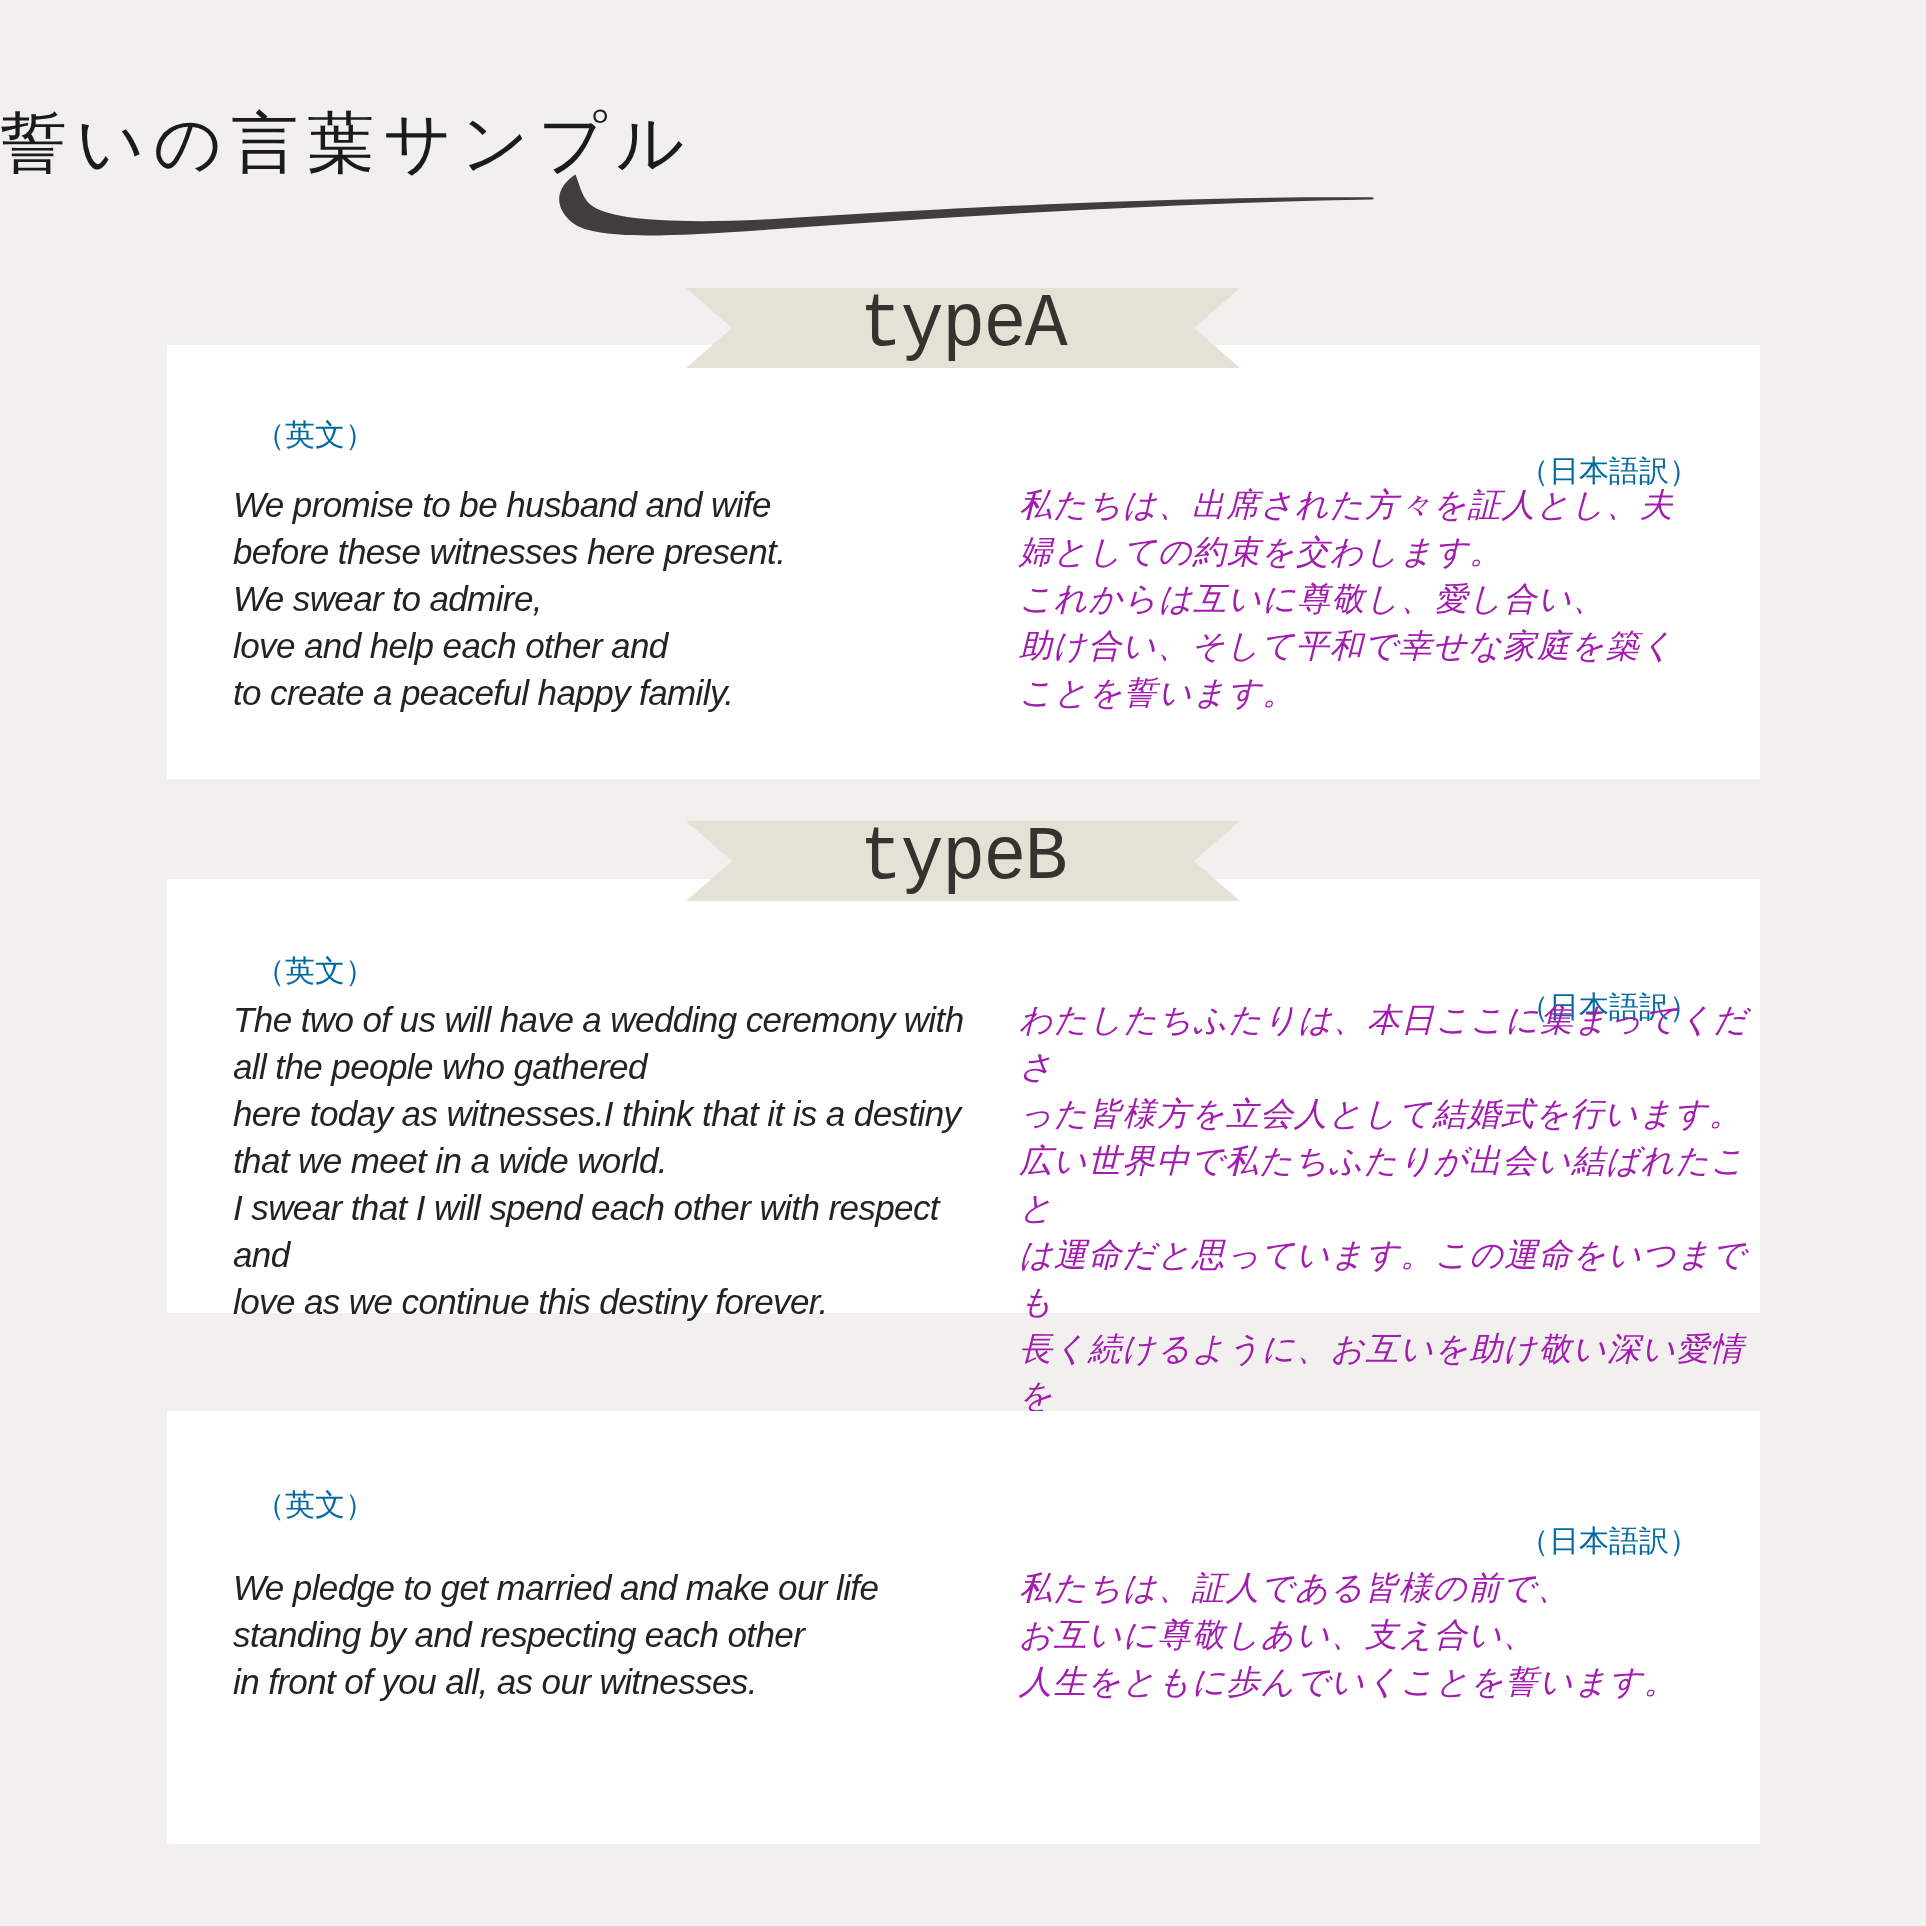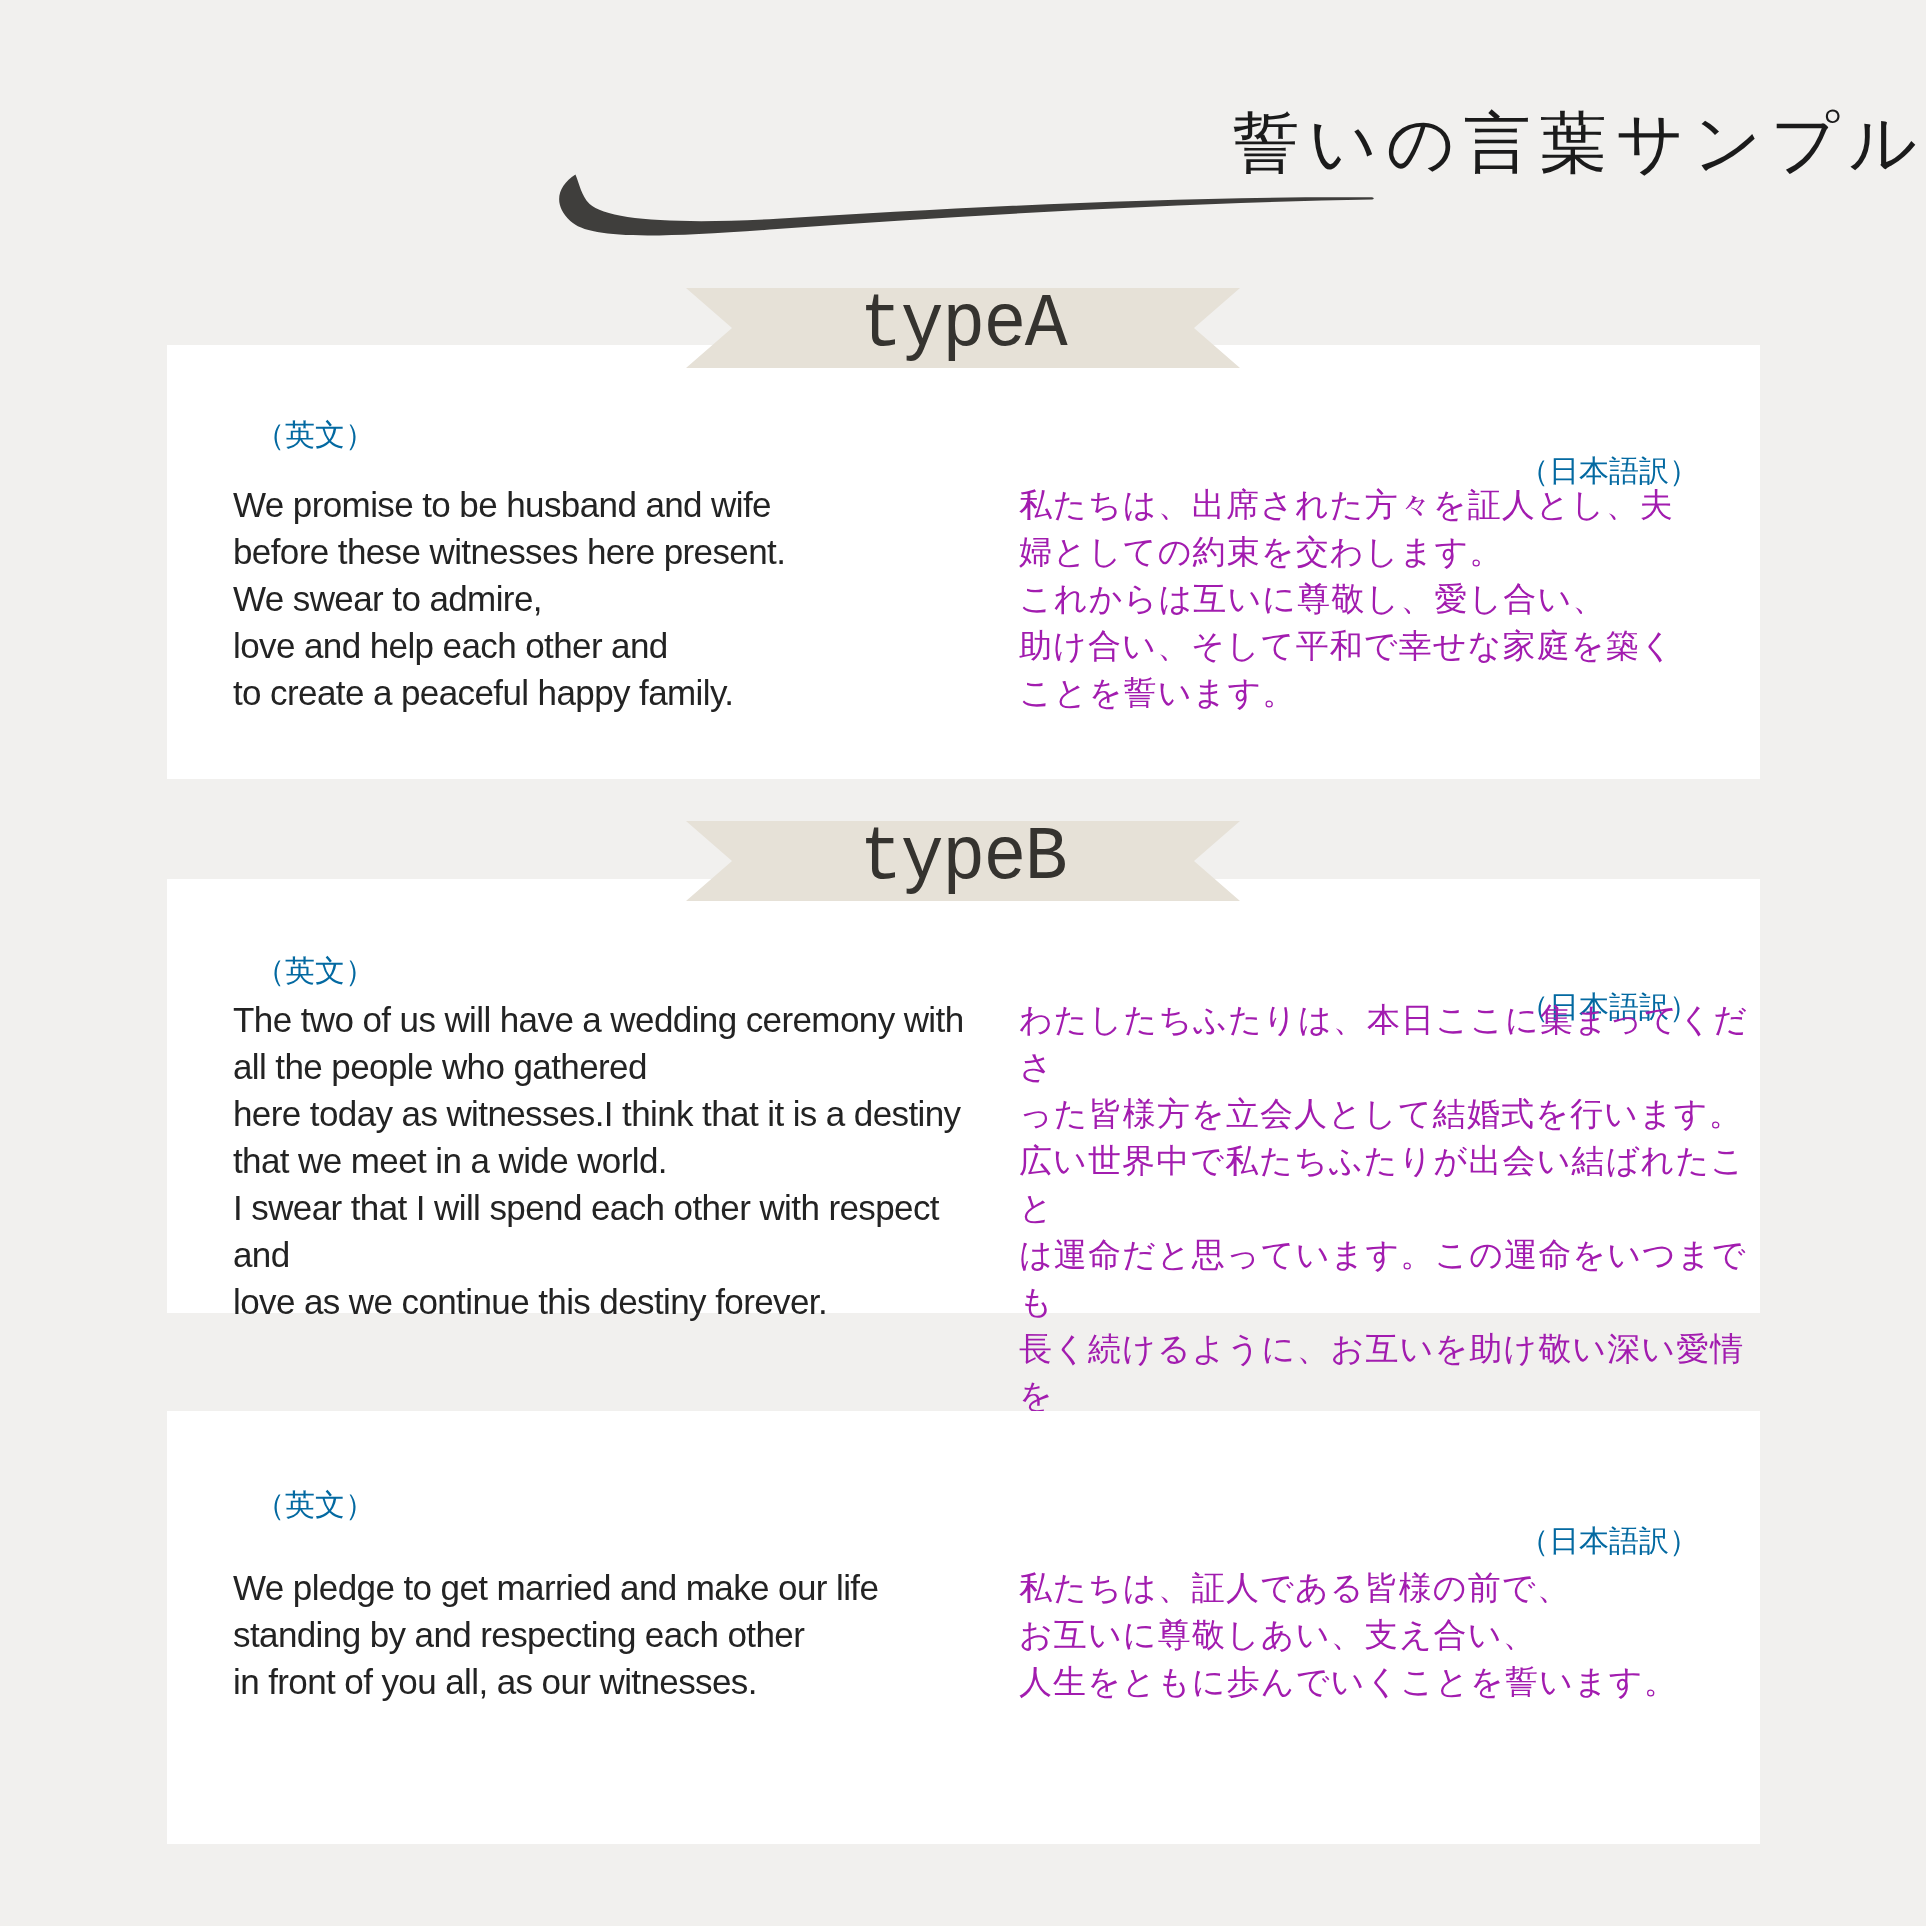--- a/index.html
+++ b/index.html
@@ -11,21 +11,21 @@
     background:#f1f0ee;
     overflow:hidden;
     font-family:"Liberation Sans","DejaVu Sans",sans-serif;
     color:#2b2b2b;
   }
   .page-title{
     position:absolute;
     top:98px; left:0;
     width:100%;
     margin:0;
-    text-align:right;
+    text-align:left;
     font-family:"Liberation Serif","DejaVu Serif",serif;
     font-weight:500;
     font-size:67px;
     letter-spacing:9px;
     color:#1b1b1b;
     white-space:nowrap;
   }
   .swoosh{
     position:absolute;
     left:548px; top:170px;
@@ -72,20 +72,21 @@
   }
   .en-label{left:255px;}
   .ja-label{left:1519px;margin-top:36px;}
   .label-row-a{top:418px;}
   .label-row-b{top:954px;}
   .label-row-c{top:1488px;}
   .body-text{
     position:absolute;
     white-space:pre-line;
     line-height:47px;
+    font-style:italic;
   }
   .en-body{
     left:233px;
     font-size:35px;
     letter-spacing:-0.6px;
     color:#232323;
     width:765px;
   }
   .ja-body{
     left:1019px;

